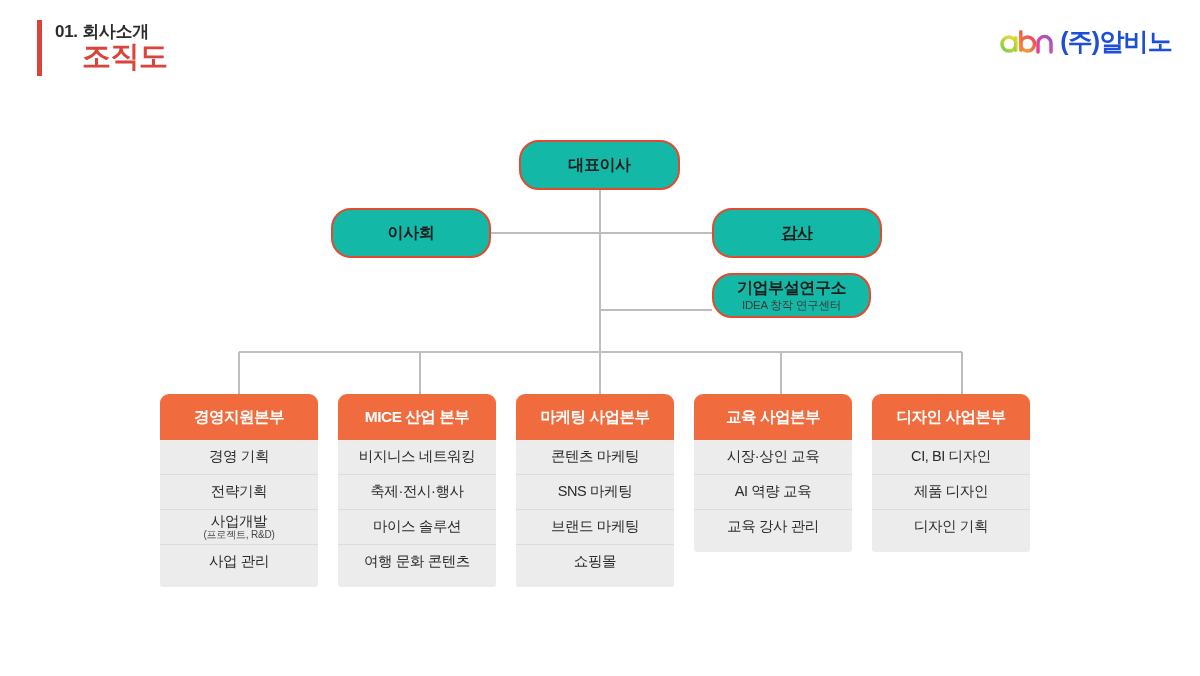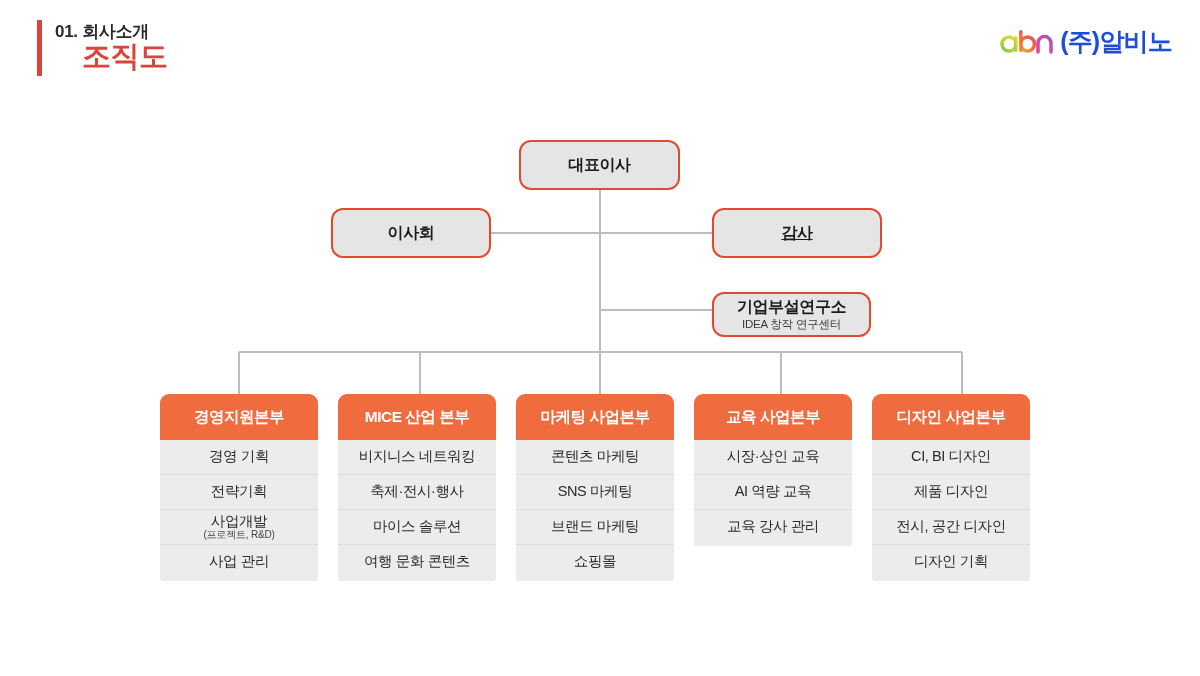--- a/index.html
+++ b/index.html
@@ -91,23 +91,23 @@
     top: 0;
     width: 1200px;
     height: 676px;
     pointer-events: none;
   }
 
   
   .node-outline {
     position: absolute;
     box-sizing: border-box;
-    background: #e5e5e5;
+    background: #14b8a6;
     border: 2.5px solid #e2492f;
-    border-radius: 12px;
+    border-radius: 20px;
     display: flex;
     flex-direction: column;
     align-items: center;
     justify-content: center;
     z-index: 3;
   }
   .node-outline .node-title {
     font-size: 16px;
     font-weight: bold;
     color: #1c1c1c;
@@ -121,21 +121,21 @@
     color: #3a3a3a;
     letter-spacing: -0.2px;
     white-space: nowrap;
     margin-top: 1px;
     line-height: 1.15;
   }
 
   #node-ceo    { left: 519px; top: 140px; width: 161px; height: 50px; }
   #node-board  { left: 331px; top: 208px; width: 160px; height: 50px; }
   #node-audit  { left: 712px; top: 208px; width: 170px; height: 50px; text-decoration: underline; }
-  #node-rnd    { left: 712px; top: 292px; width: 159px; height: 45px; text-align: center; }
+  #node-rnd    { left: 712px; top: 273px; width: 159px; height: 45px; text-align: center; }
 
   
   .division-row {
     position: absolute;
     left: 160px;
     top: 394px;
     width: 870px;
     height: 195px;
     display: flex;
     justify-content: space-between;
@@ -155,21 +155,21 @@
     justify-content: center;
     color: #ffffff;
     font-size: 15.5px;
     font-weight: bold;
     letter-spacing: -0.5px;
     white-space: nowrap;
   }
   .division-items {
     background: #ececec;
     border-radius: 0 0 3px 3px;
-    padding-bottom: 2px;
+    padding-bottom: 8px;
   }
   .division-item {
     height: 34px;
     display: flex;
     flex-direction: column;
     align-items: center;
     justify-content: center;
     border-top: 1px solid #dcdcdc;
     font-size: 14.5px;
     color: #2a2a2a;
@@ -339,22 +339,19 @@
     <div class="division-column">
       <div class="division-header">디자인 사업본부</div>
       <div class="division-items">
         <div class="division-item">
           <span>CI,  BI 디자인</span>
         </div>
         <div class="division-item">
           <span>제품 디자인</span>
         </div>
         <div class="division-item">
-          <span>전시, 공간 디자인</span>
-        </div>
-        <div class="division-item">
           <span>디자인 기획</span>
         </div>
       </div>
     </div>
 
   </div>
 </div>
 
 </body></html>

